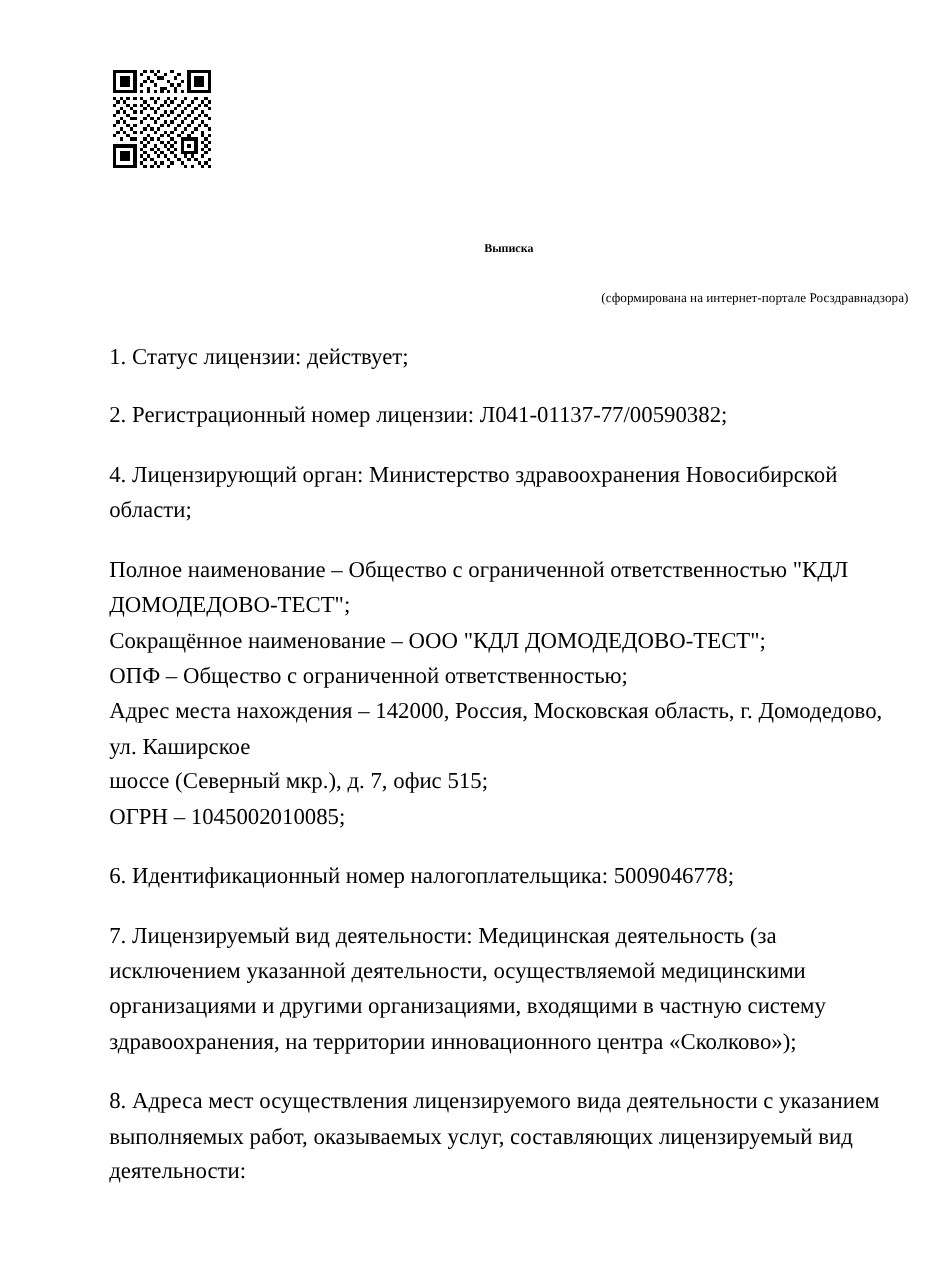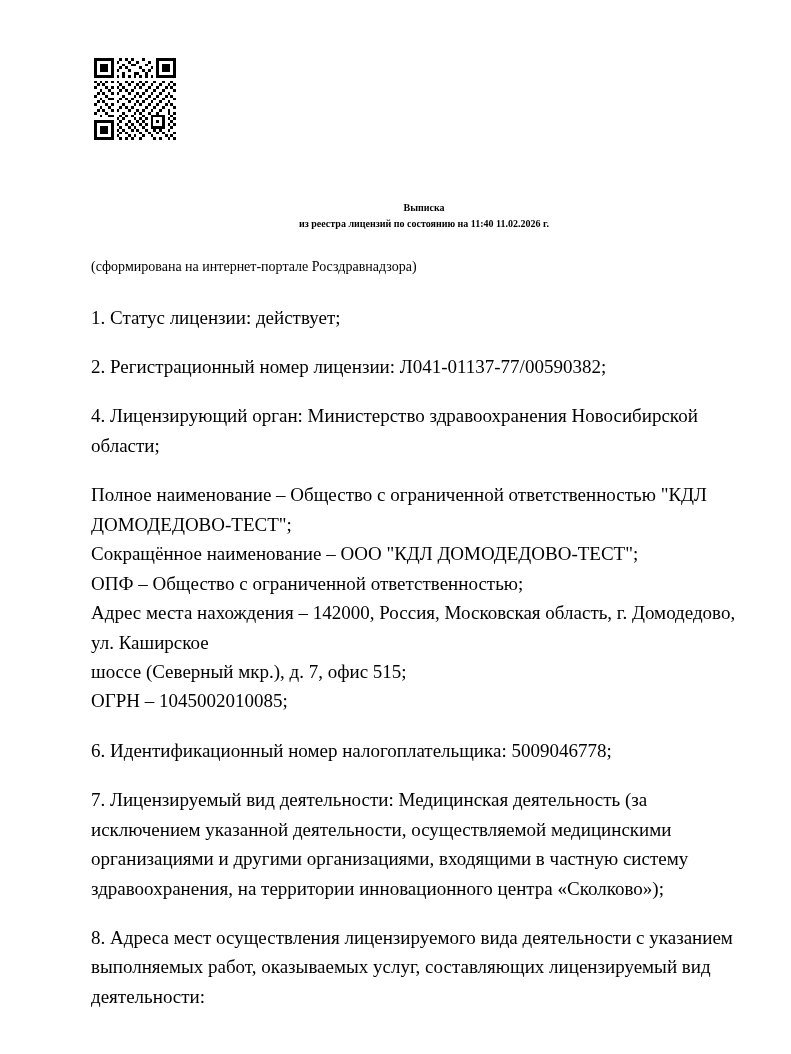--- a/index.html
+++ b/index.html
@@ -41,21 +41,22 @@
     text-align: center;
     font-weight: bold;
     font-size: 10px;
     line-height: 1.55;
   }
   .title-line1 { display: block; }
   .title-line2 { display: block; }
 
   .formed-note {
     margin-top: 26px;
-    font-size: 14px;
+    text-align: right;
+    font-size: 11px;
     line-height: 1.4;
   }
 
   .items {
     margin-top: 26px;
   }
   .para {
     font-size: 19px;
     line-height: 1.55;
     margin: 0 0 20px 0;
@@ -316,21 +317,20 @@
         <rect x="26" y="28" width="1" height="1"></rect>
           <rect x="28" y="28" width="1" height="1"></rect>
       </g>
     </svg>
   </div>
 
   <div class="content">
 
     <div class="title-block">
       <span class="title-line1">Выписка</span>
-      <span class="title-line2">из реестра лицензий по состоянию на 11:40 11.02.2026 г.</span>
     </div>
 
     <div class="formed-note">(сформирована на интернет-портале Росздравнадзора)</div>
 
     <div class="items">
       <p class="para">1. Статус лицензии: действует;</p>
       <p class="para">2. Регистрационный номер лицензии: Л041-01137-77/00590382;</p>
       <p class="para">4. Лицензирующий орган: Министерство здравоохранения Новосибирской области;</p>
 
       <p class="para block-lines">

